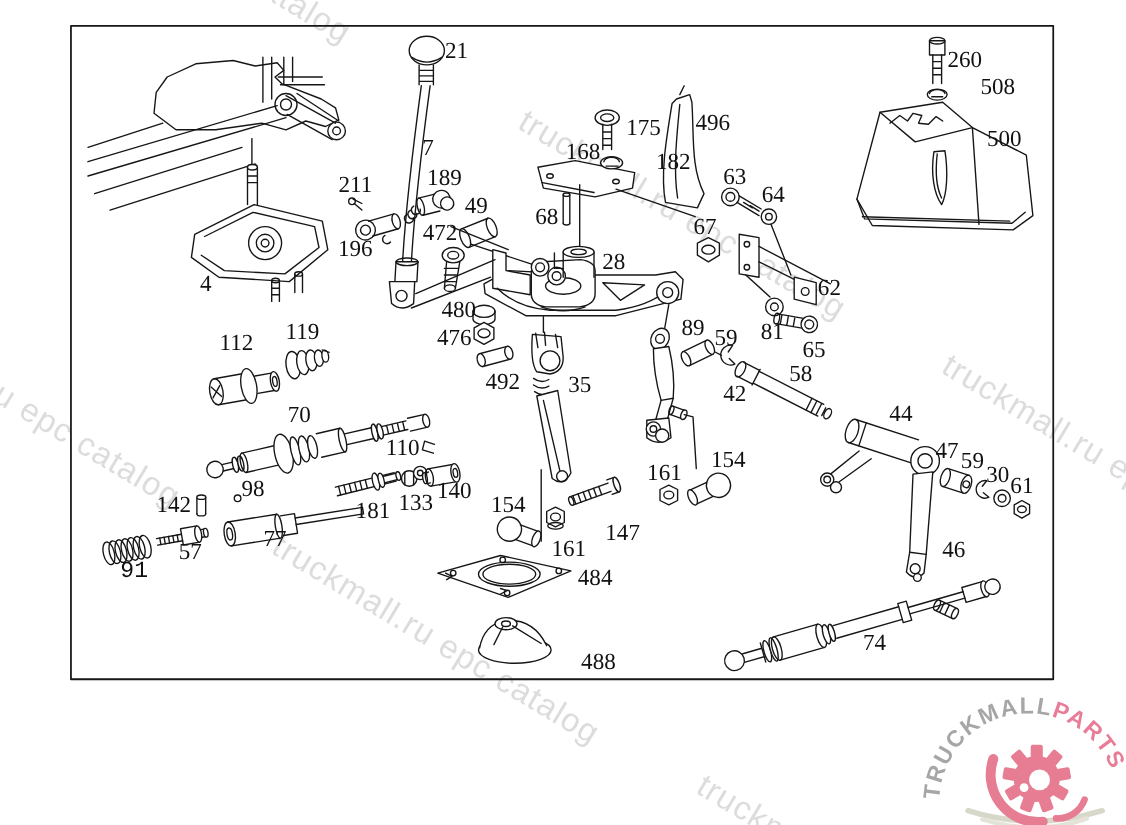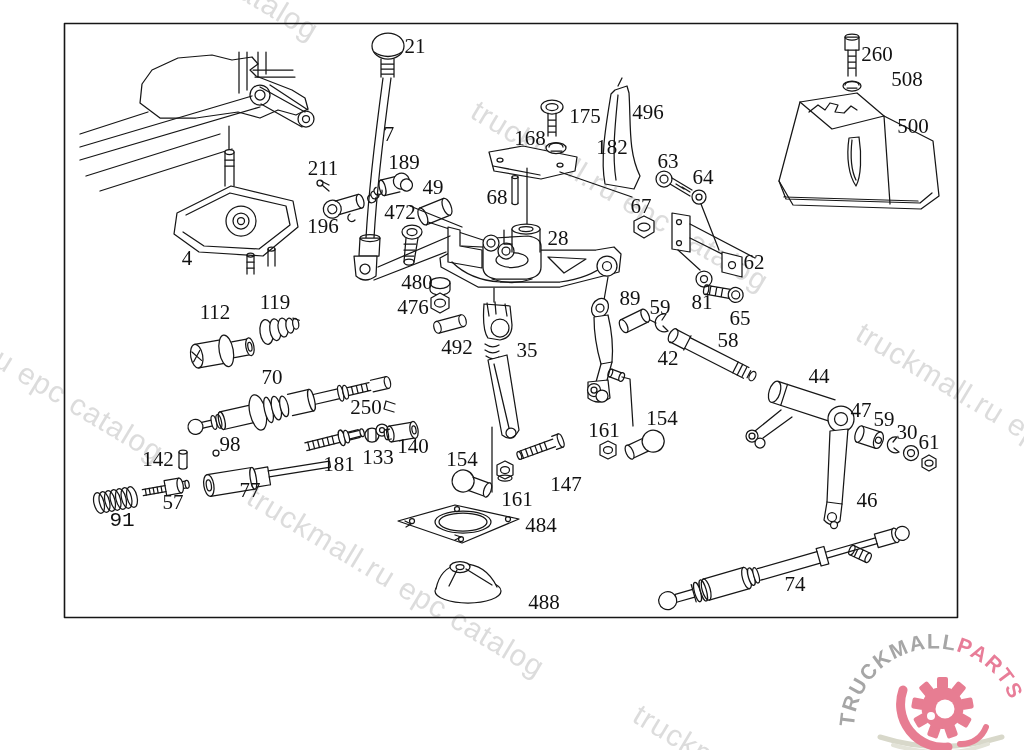--- a/index.html
+++ b/index.html
@@ -540,21 +540,21 @@
       <span class="lbl" style="left: 413px; top: 307px; transform: translate(-50%, -50%);">476</span>
       <span class="lbl" style="left: 457px; top: 347px; transform: translate(-50%, -50%);">492</span>
       <span class="lbl" style="left: 527px; top: 326px; transform: translate(-50%, -50%); margin-top: 24px;">35</span>
       <span class="lbl" style="left: 630px; top: 298px; transform: translate(-50%, -50%);">89</span>
       <span class="lbl" style="left: 660px; top: 307px; transform: translate(-50%, -50%);">59</span>
       <span class="lbl" style="left: 728px; top: 340px; transform: translate(-50%, -50%);">58</span>
       <span class="lbl" style="left: 632px; top: 358px; transform: translate(-50%, -50%); margin-left: 36px;">42</span>
       <span class="lbl" style="left: 215px; top: 312px; transform: translate(-50%, -50%);">112</span>
       <span class="lbl" style="left: 275px; top: 302px; transform: translate(-50%, -50%);">119</span>
       <span class="lbl" style="left: 272px; top: 377px; transform: translate(-50%, -50%);">70</span>
-      <span class="lbl" style="left: 366px; top: 407px; transform: translate(-50%, -50%);">250</span>
+      <span class="lbl" style="left: 366px; top: 407px; transform: translate(-50%, -50%);">110</span>
       <span class="lbl" style="left: 230px; top: 444px; transform: translate(-50%, -50%);">98</span>
       <span class="lbl" style="left: 158px; top: 459px; transform: translate(-50%, -50%);">142</span>
       <span class="lbl" style="left: 339px; top: 464px; transform: translate(-50%, -50%);">181</span>
       <span class="lbl" style="left: 378px; top: 457px; transform: translate(-50%, -50%);">133</span>
       <span class="lbl" style="left: 413px; top: 446px; transform: translate(-50%, -50%);">140</span>
       <span class="lbl" style="left: 250px; top: 490px; transform: translate(-50%, -50%);">77</span>
       <span class="lbl" style="left: 173px; top: 502px; transform: translate(-50%, -50%);">57</span>
       <span class="lbl" style="left: 122px; top: 520px; transform: translate(-50%, -50%); font-family: Liberation Mono, monospace;">91</span>
       <span class="lbl" style="left: 462px; top: 459px; transform: translate(-50%, -50%);">154</span>
       <span class="lbl" style="left: 517px; top: 499px; transform: translate(-50%, -50%);">161</span>

